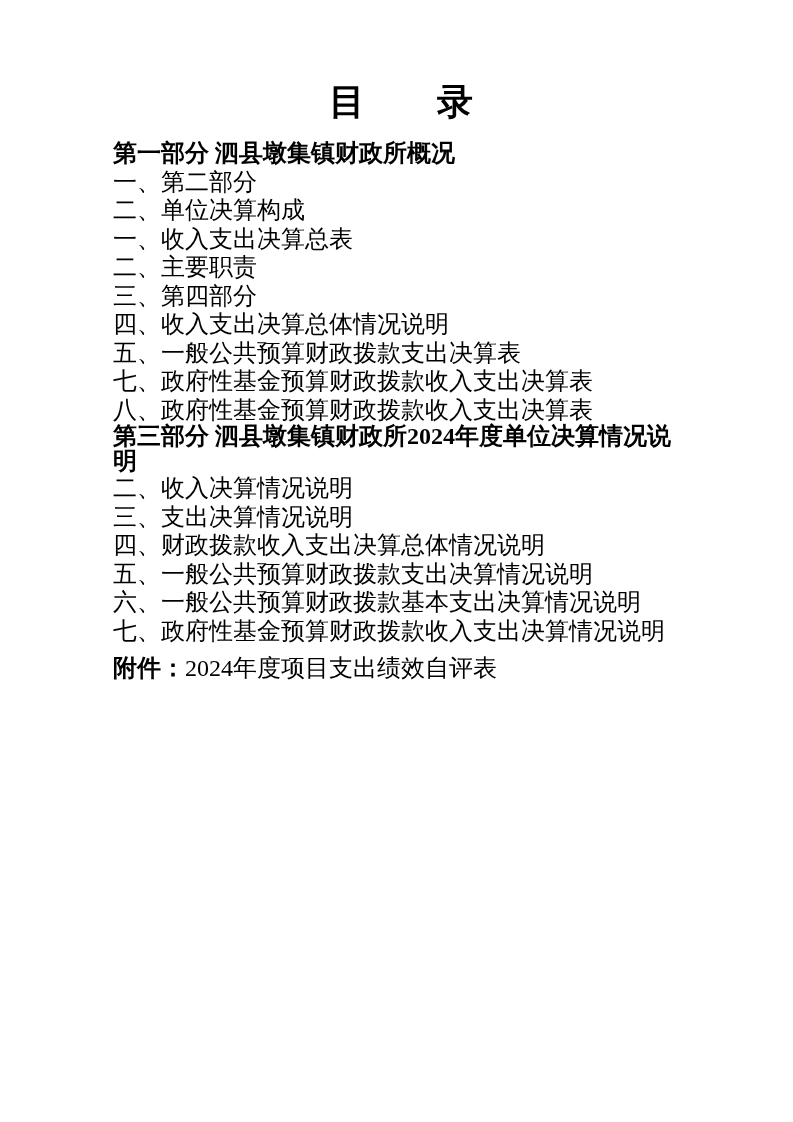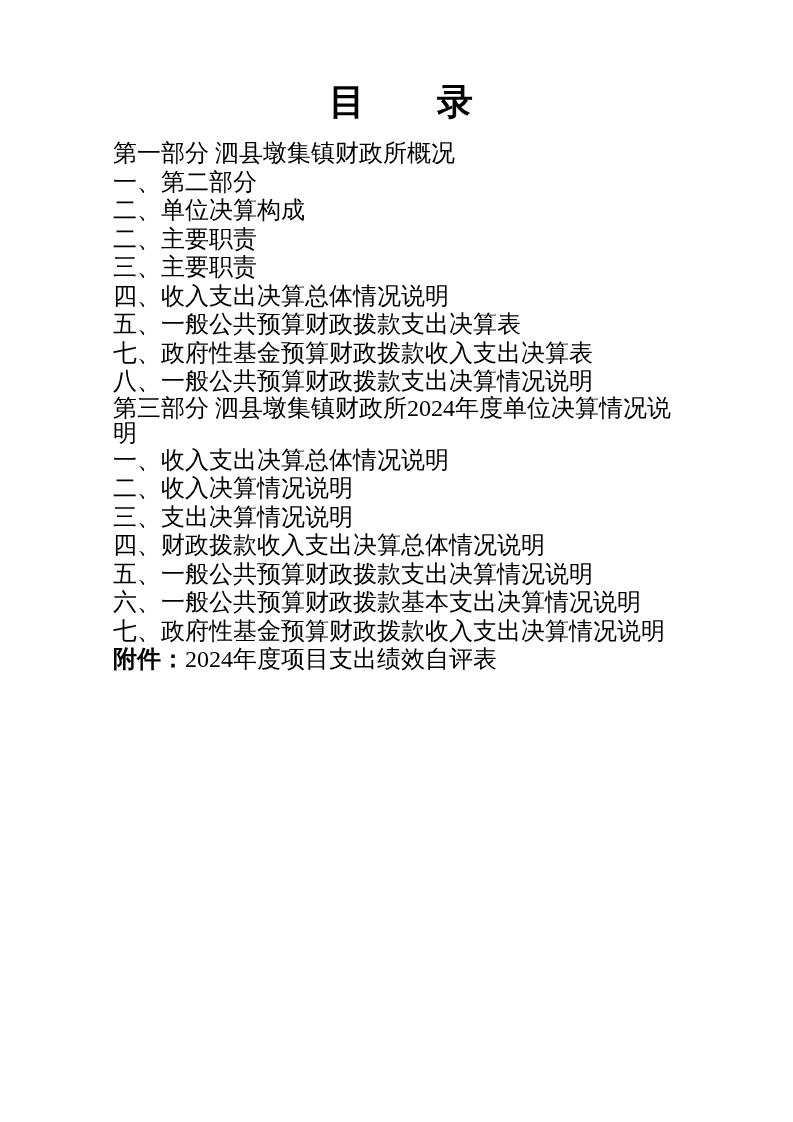--- a/index.html
+++ b/index.html
@@ -21,47 +21,47 @@
     line-height: 40px;
     margin: 0 0 17px 0;
     white-space: pre;
   }
   .toc p {
     margin: 0;
     font-size: 24px;
     line-height: 28.5px;
     white-space: normal;
   }
-  .toc p.h { font-weight: 400; }
+  .toc p.h { font-weight: 700; }
   .toc p.h.tight { line-height: 25px; }
-  .toc p.attach { }
+  .toc p.attach { margin-top: 9px; }
   .attach .label { font-weight: 700; }
 </style>
 </head>
 <body>
 
 <div class="page">
 
   <h1 class="doc-title">目　　录</h1>
 
   <div class="toc">
 
     <p class="h">第一部分 泗县墩集镇财政所概况</p>
     <p>一、第二部分</p>
     <p>二、单位决算构成</p>
 
+    <p>一、收入支出决算总表</p>
     <p>二、主要职责</p>
-    <p>三、主要职责</p>
+    <p>三、第四部分</p>
     <p>四、收入支出决算总体情况说明</p>
     <p>五、一般公共预算财政拨款支出决算表</p>
     <p>七、政府性基金预算财政拨款收入支出决算表</p>
-    <p>八、一般公共预算财政拨款支出决算情况说明</p>
+    <p>八、政府性基金预算财政拨款收入支出决算表</p>
 
     <p class="h tight">第三部分 泗县墩集镇财政所2024年度单位决算情况说明</p>
-    <p>一、收入支出决算总体情况说明</p>
     <p>二、收入决算情况说明</p>
     <p>三、支出决算情况说明</p>
     <p>四、财政拨款收入支出决算总体情况说明</p>
     <p>五、一般公共预算财政拨款支出决算情况说明</p>
     <p>六、一般公共预算财政拨款基本支出决算情况说明</p>
     <p>七、政府性基金预算财政拨款收入支出决算情况说明</p>
 
 
     <p class="attach"><span class="label">附件：</span><span>2024年度项目支出绩效自评表</span></p>
 

